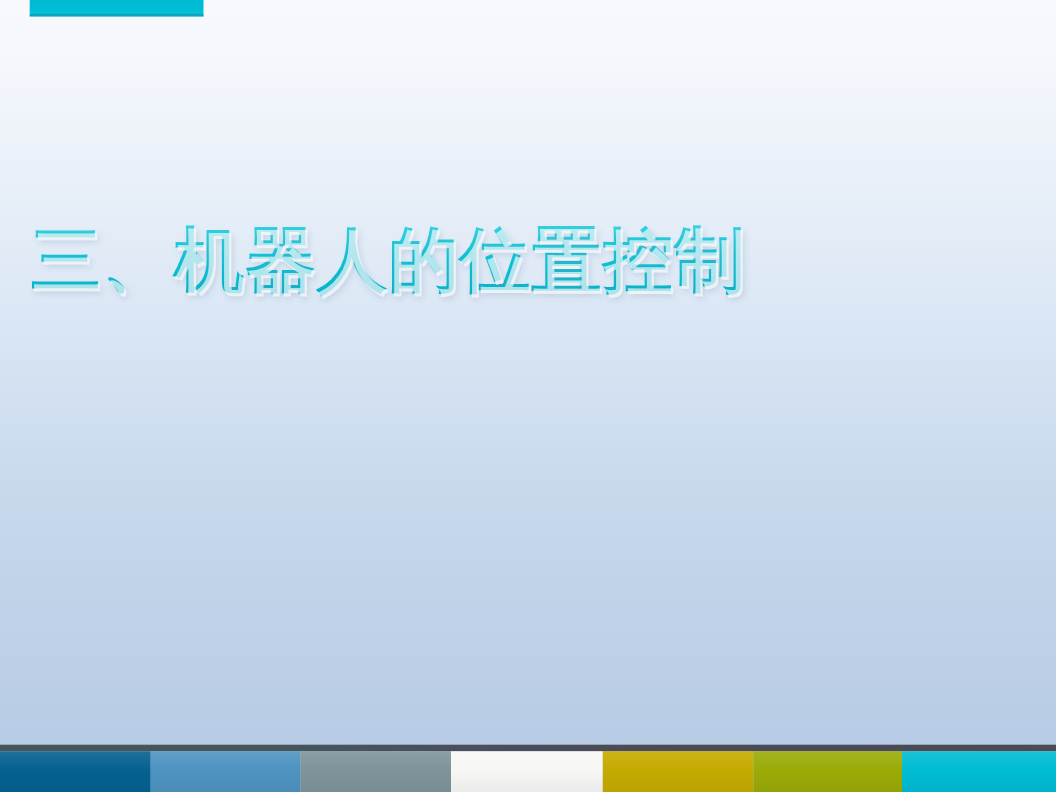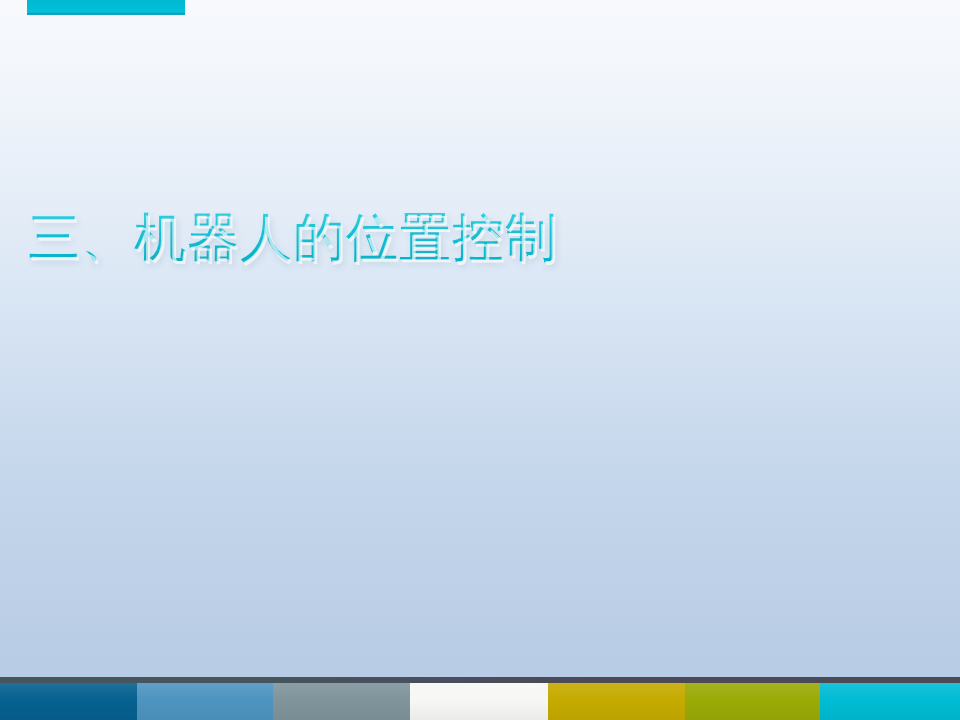--- a/index.html
+++ b/index.html
@@ -58,22 +58,22 @@
     left: 28px;
     top: 178px;
     width: 880px;
     height: 120px;
     display: flex;
     align-items: center;
   }
   #slide-title {
     margin: 0;
     font-family: "DejaVu Sans", "Liberation Sans", sans-serif;
-    font-weight: 400;
-    font-size: 52px;
+    font-weight: 700;
+    font-size: 64px;
     line-height: 1.06;
     letter-spacing: 1px;
     color: #0fc0d4;
     background: linear-gradient(to bottom, #35d2e0 0%, #0fc3d6 42%, #00b2c9 100%);
     -webkit-background-clip: text;
     background-clip: text;
     -webkit-text-fill-color: transparent;
     text-shadow: 2px 3px 0 rgba(255,255,255,0.65),
                  3px 5px 6px rgba(120,150,180,0.30);
     white-space: nowrap;

